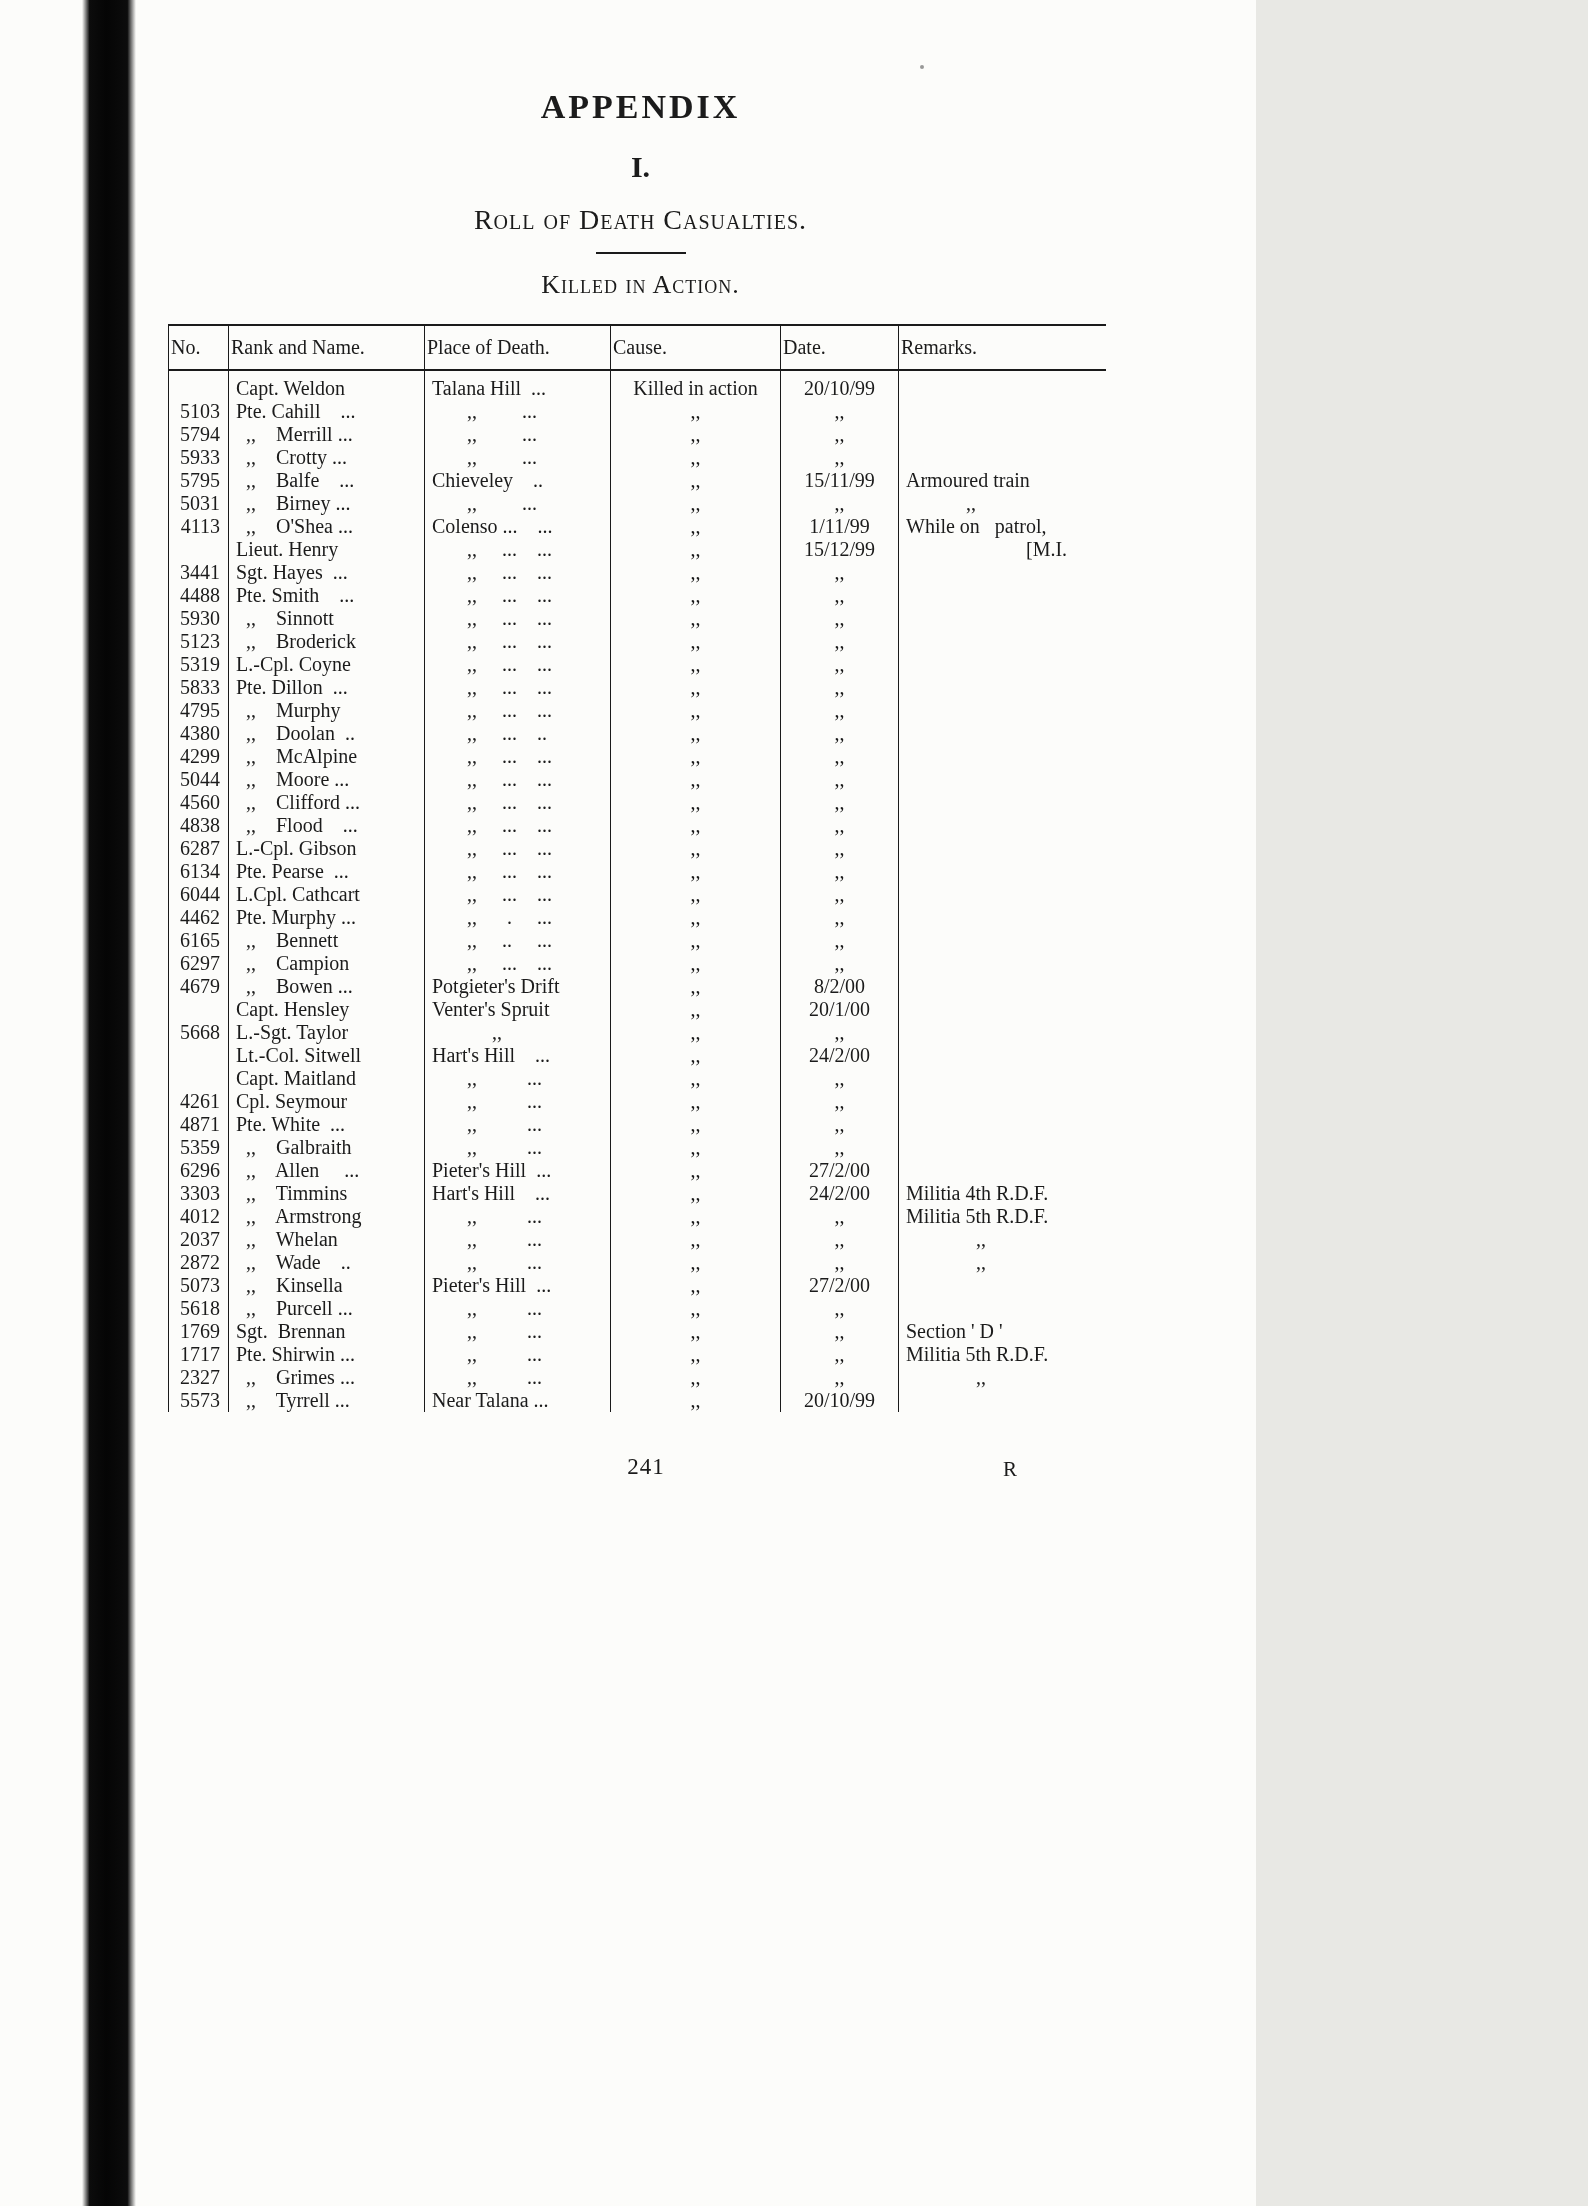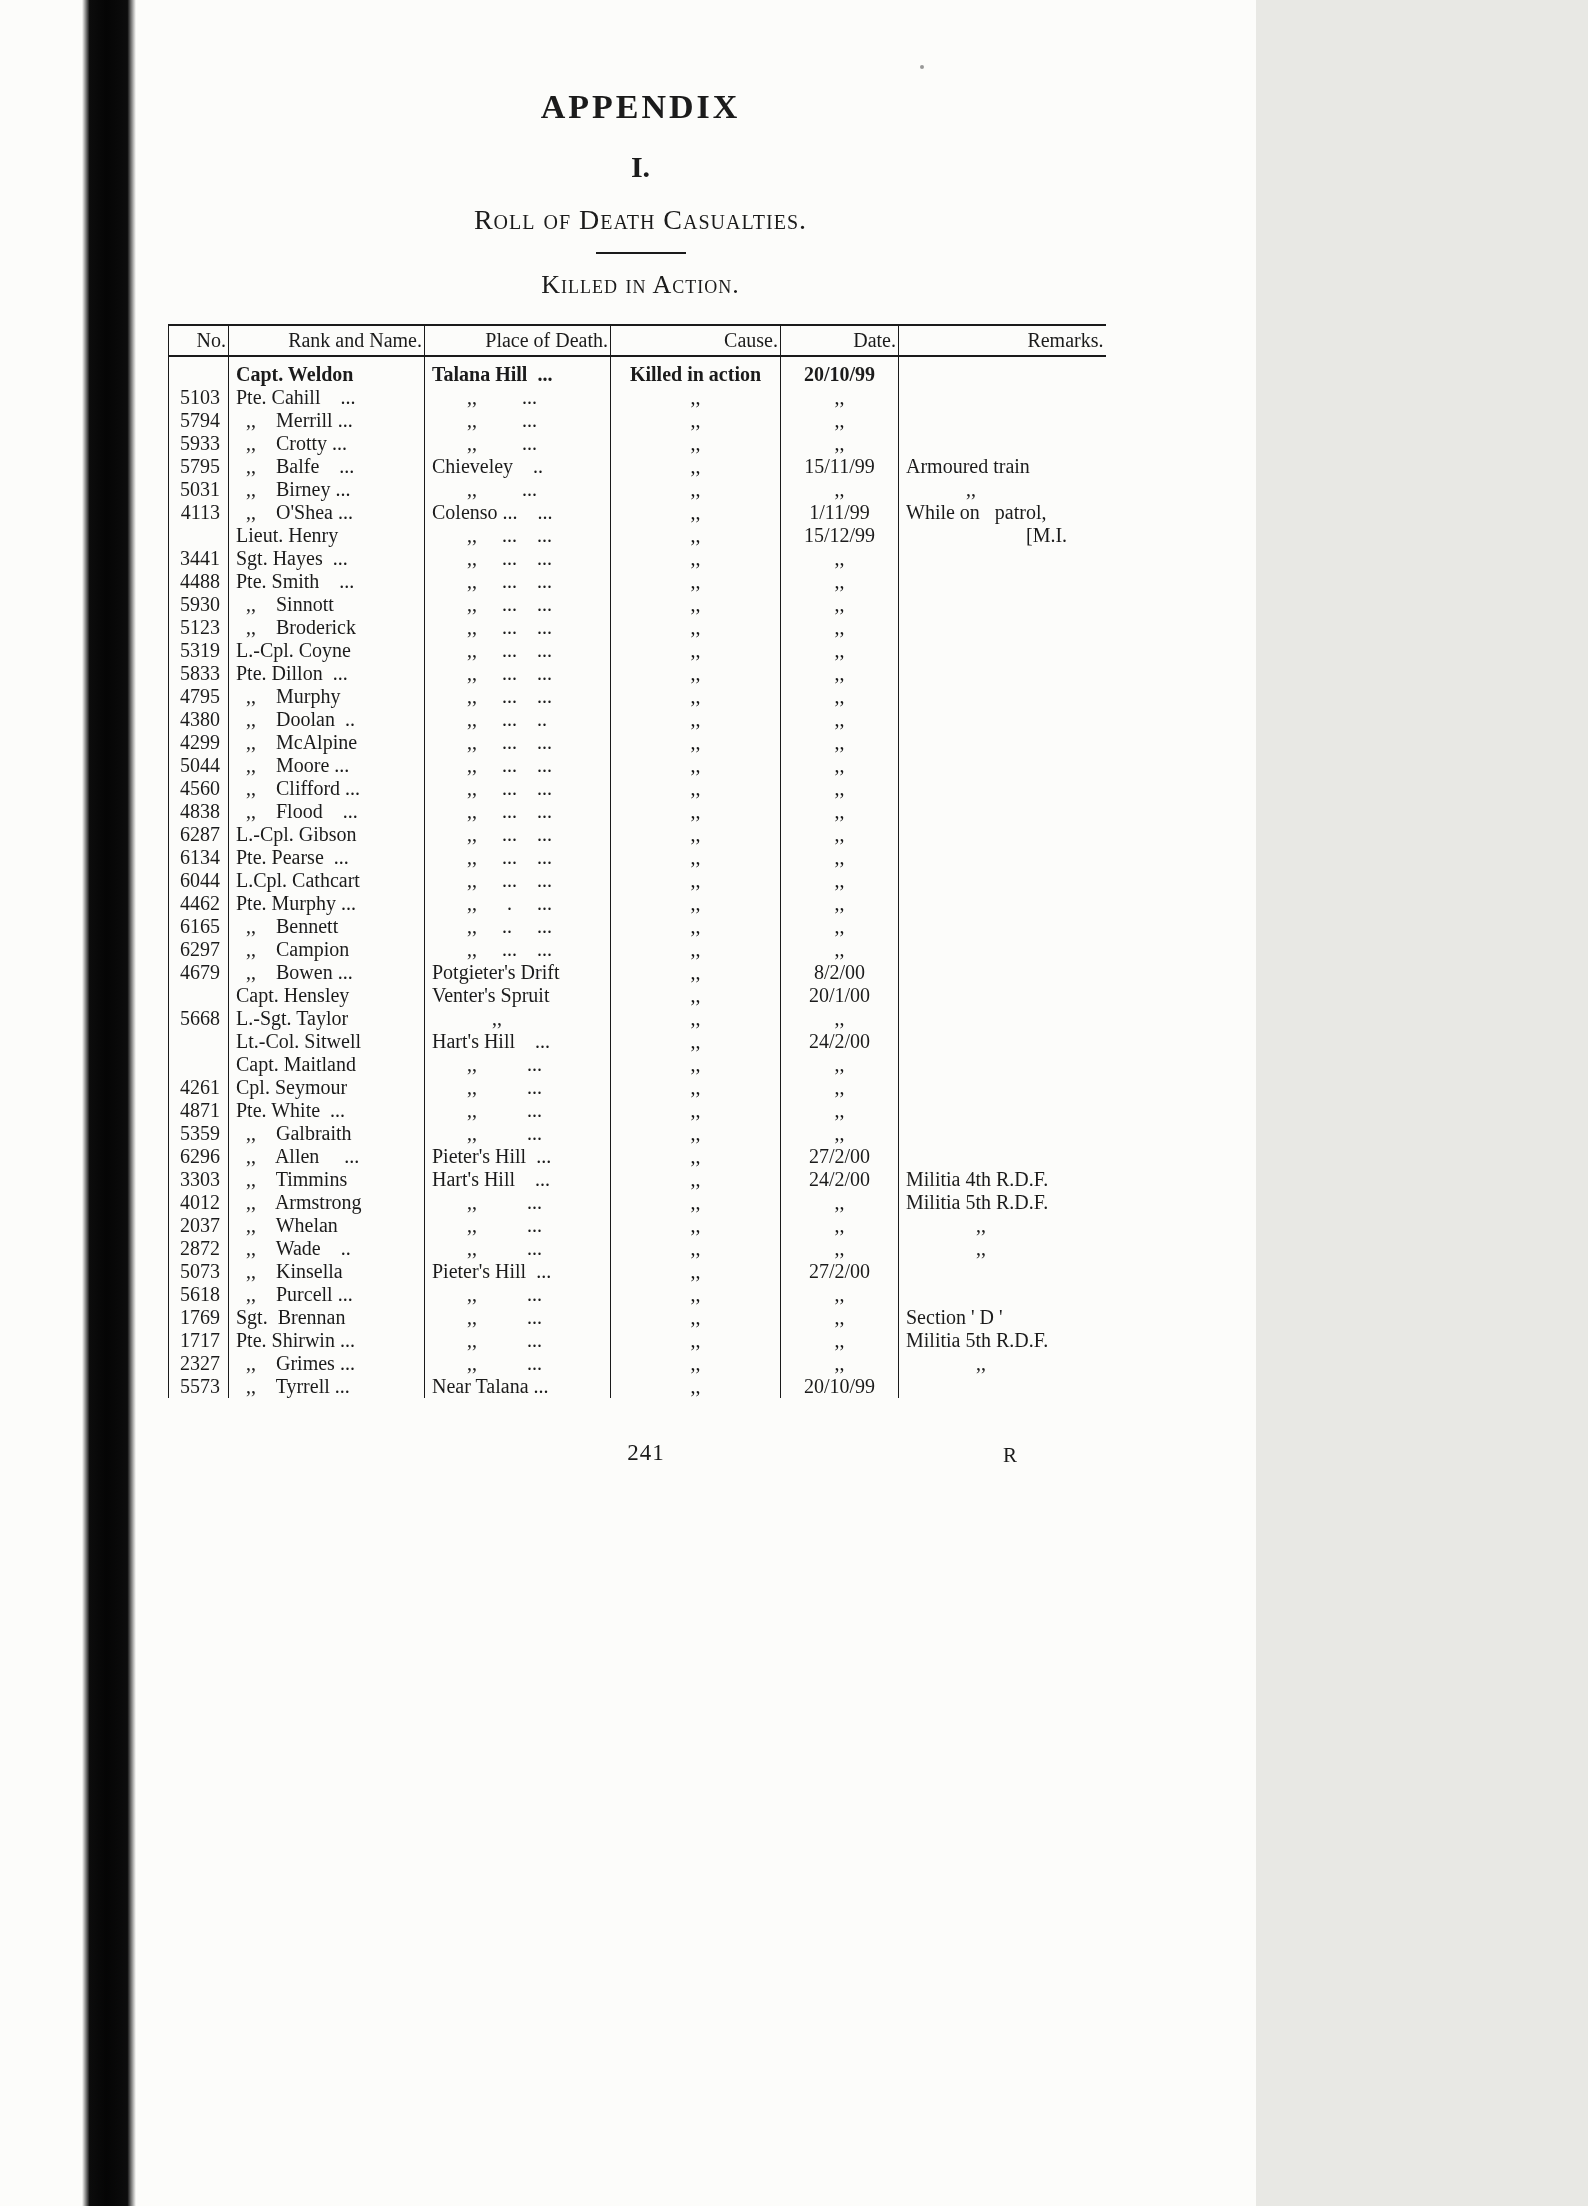--- a/index.html
+++ b/index.html
@@ -41,32 +41,32 @@
   table.roll col.c0 { width:60px; }
   table.roll col.c1 { width:196px; }
   table.roll col.c2 { width:186px; }
   table.roll col.c3 { width:170px; }
   table.roll col.c4 { width:118px; }
   table.roll col.c5 { width:207px; }
   table.roll th {
     border-top:2px solid #1a1a1a;
     border-bottom:2px solid #1a1a1a;
     font-weight:normal; font-size:20px;
-    padding:3px 2px; text-align:right;
+    padding:10px 2px; text-align:left;
   }
   table.roll th, table.roll td { border-left:1.6px solid #1a1a1a; }
   table.roll th:first-child, table.roll td:first-child { border-left:1.6px solid #1a1a1a; }
   table.roll td {
     height:23px; line-height:23px; font-size:20px;
     white-space:pre; overflow:hidden; padding:0;
   }
   table.roll td.a-right  { text-align:right;  padding-right:8px; }
   table.roll td.a-left   { text-align:left;   padding-left:7px;  }
   table.roll td.a-center { text-align:center; }
-  table.roll tbody tr:first-child td { padding-top:6px;font-weight:bold; }
+  table.roll tbody tr:first-child td { padding-top:6px; }
   .footer {
     position:relative; margin-top:42px; height:30px;
   }
   .page-number {
     position:absolute; left:11px; right:0; text-align:center;
     font-size:23px; letter-spacing:1px;
   }
   .signature-mark {
     position:absolute; right:96px; top:3px; font-size:21px;
   }

